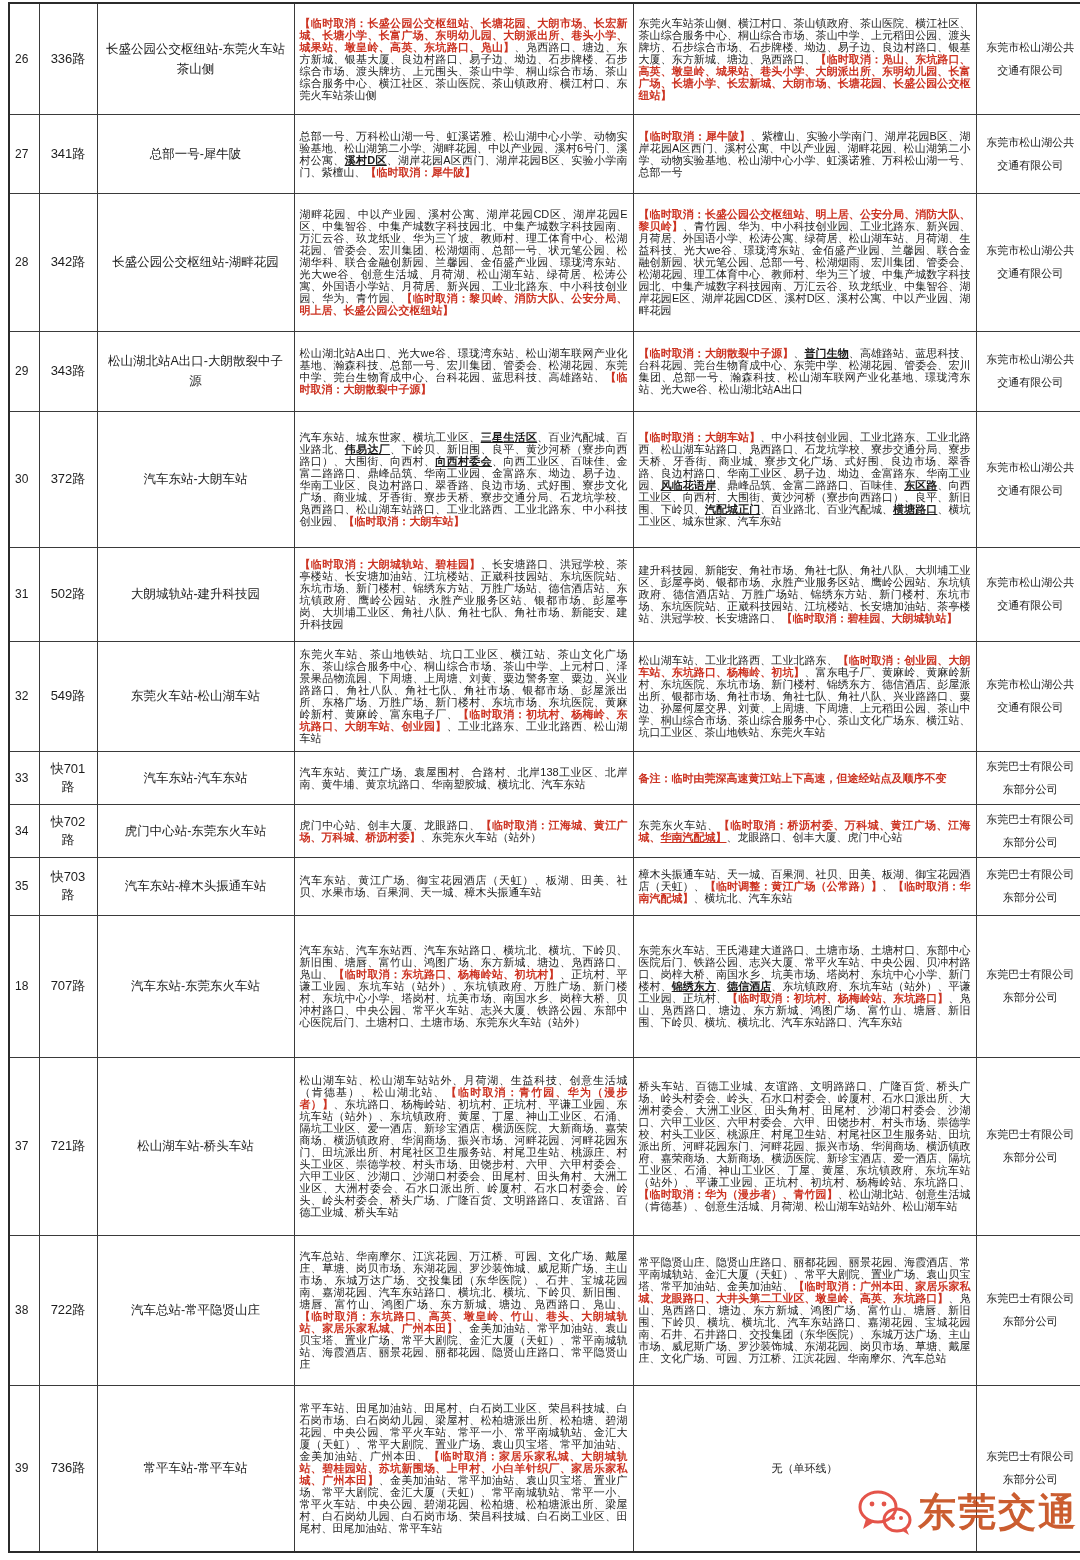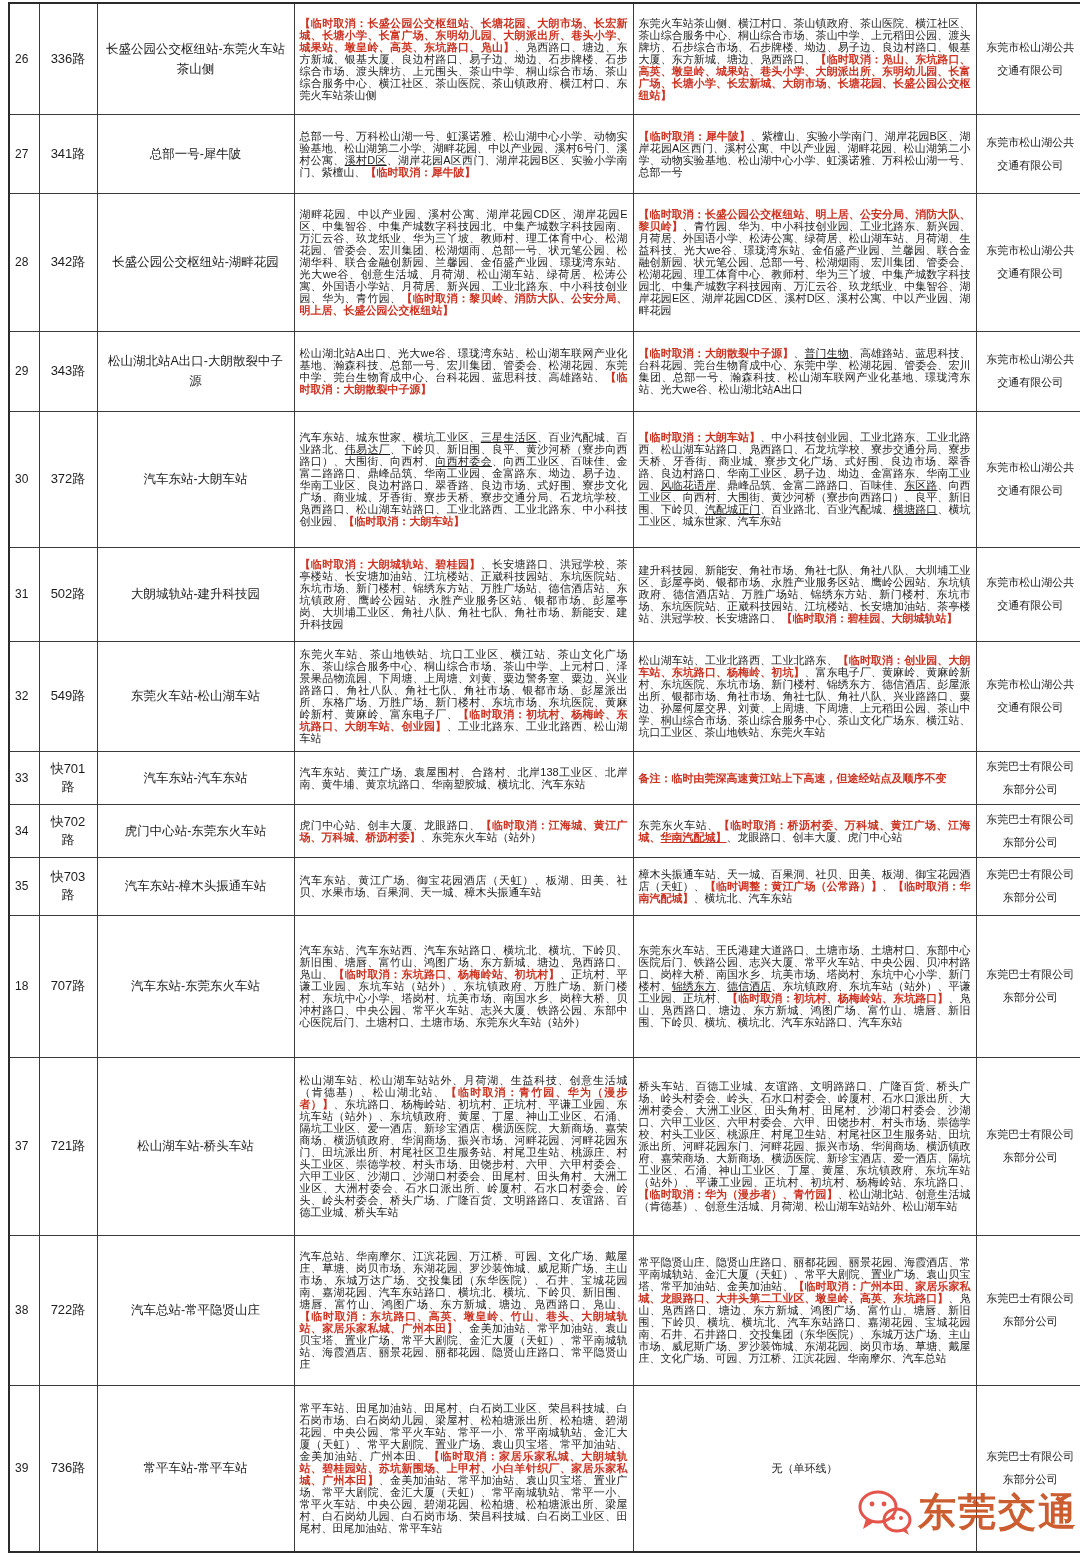--- a/index.html
+++ b/index.html
@@ -20,21 +20,21 @@
     box-sizing:border-box;
     overflow:hidden;
   }
   td.c-no{width:30px;font-size:12px;padding:2px;}
   td.c-route{width:58px;text-align:center;font-size:13px;padding:2px;}
   td.c-name{width:197px;text-align:center;font-size:12.5px;line-height:20px;padding:2px 8px;}
   td.c-dir{width:339px;font-size:11px;line-height:12px;text-align:justify;}
   td.c-dir2{width:343px;}
   td.c-co{width:109px;text-align:center;font-size:11px;line-height:23px;padding:2px 4px;}
   .red{color:#cc3322;font-weight:bold;}
-  .u{text-decoration:underline;}
+  .u{text-decoration:underline;font-weight:bold;}
   .center-cell{text-align:center !important;}
   
   .watermark{
     position:absolute;right:2px;top:1484px;height:56px;
     display:flex;align-items:center;gap:6px;
     color:#c2410c;opacity:0.85;pointer-events:none;
   }
   .watermark .wm-text{
     font-size:38px;font-weight:bold;letter-spacing:2px;
     font-family:"Liberation Serif","DejaVu Serif",serif;

